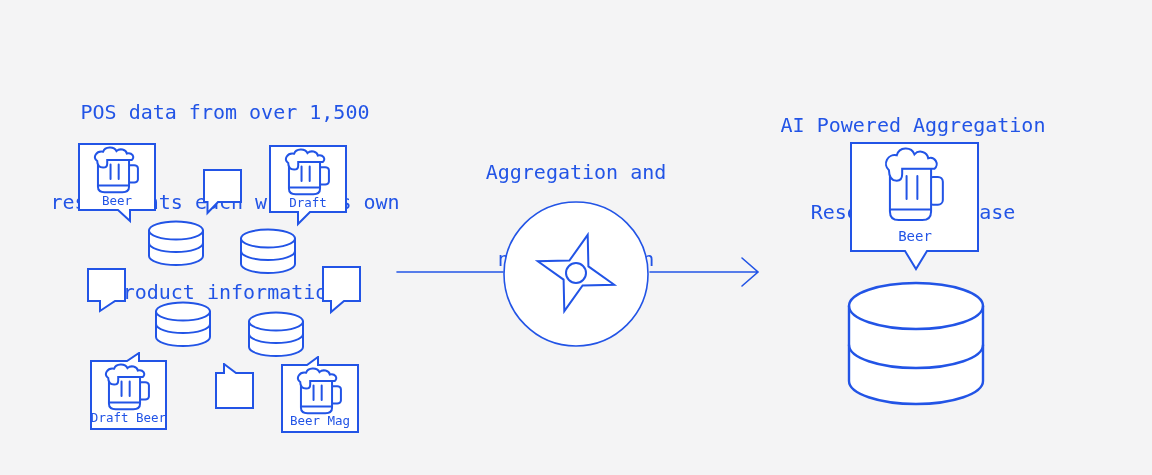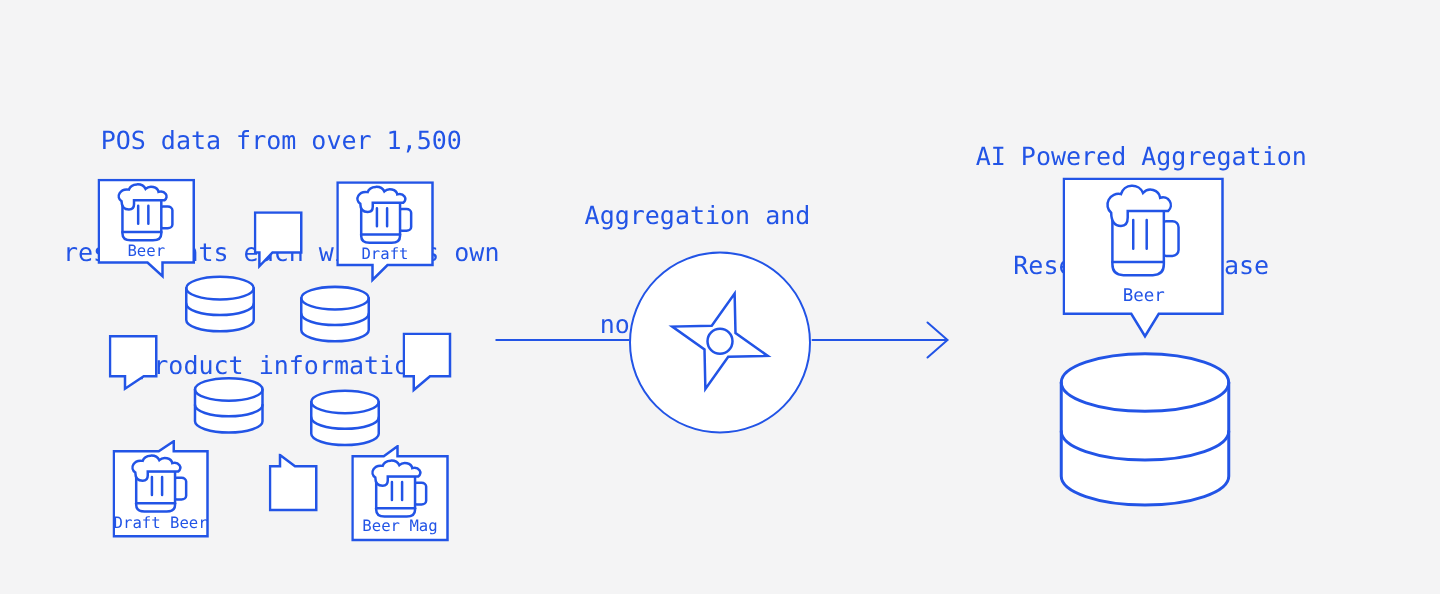--- a/index.html
+++ b/index.html
@@ -43,21 +43,21 @@
         <path class="s" d="M2,23 A27 9 0 0 0 56,23"></path>
       </g>
     </defs>
   </svg>
 
   <div class="title" style="left:30px;top:37px;width:390px;">
     <div>POS data from over 1,500</div>
     <div>restaurants each with its own</div>
     <div>product information</div>
   </div>
-  <div class="title" style="left:408px;top:100px;width:300px;line-height:29px;">
+  <div class="title" style="left:426px;top:100px;width:300px;line-height:29px;">
     <div>Aggregation and</div>
     <div>normalization</div>
   </div>
   <div class="title" style="left:758px;top:53px;width:310px;line-height:29px;">
     <div>AI Powered Aggregation</div>
     <div>Research Database</div>
   </div>
 
   <svg class="abs" style="left:78px;top:143px" width="80" height="92" viewBox="0 0 80 92">
     <path class="sf" d="M1,1 H77 V67 H52 V78 L40,67 H1 Z"></path>

